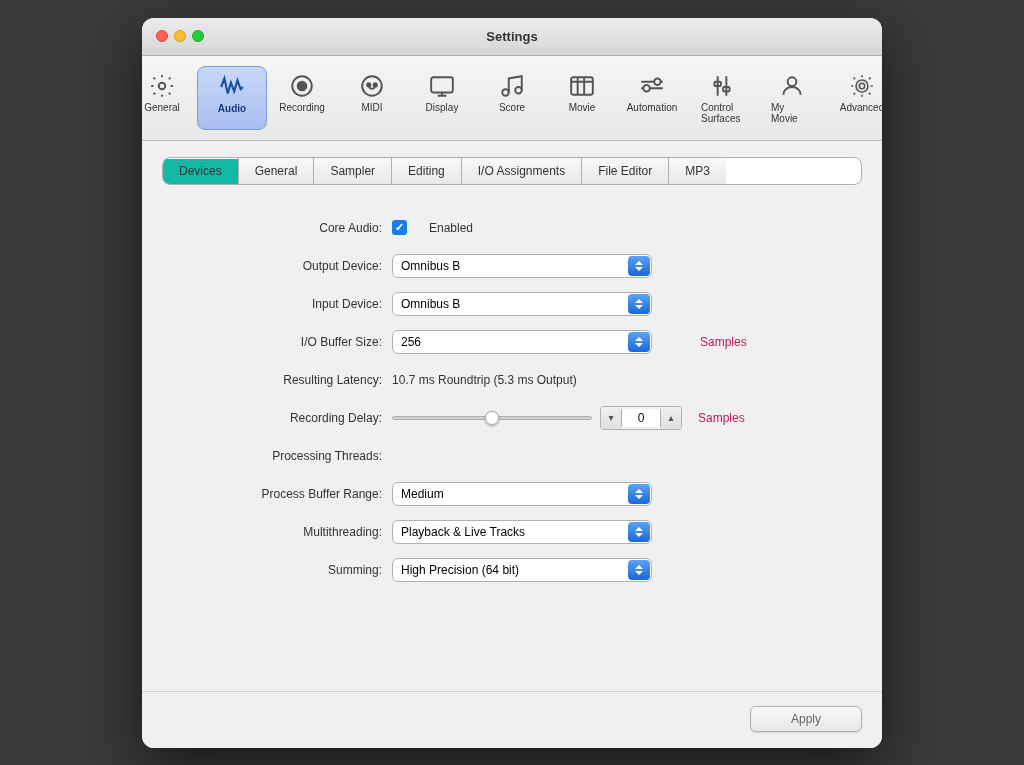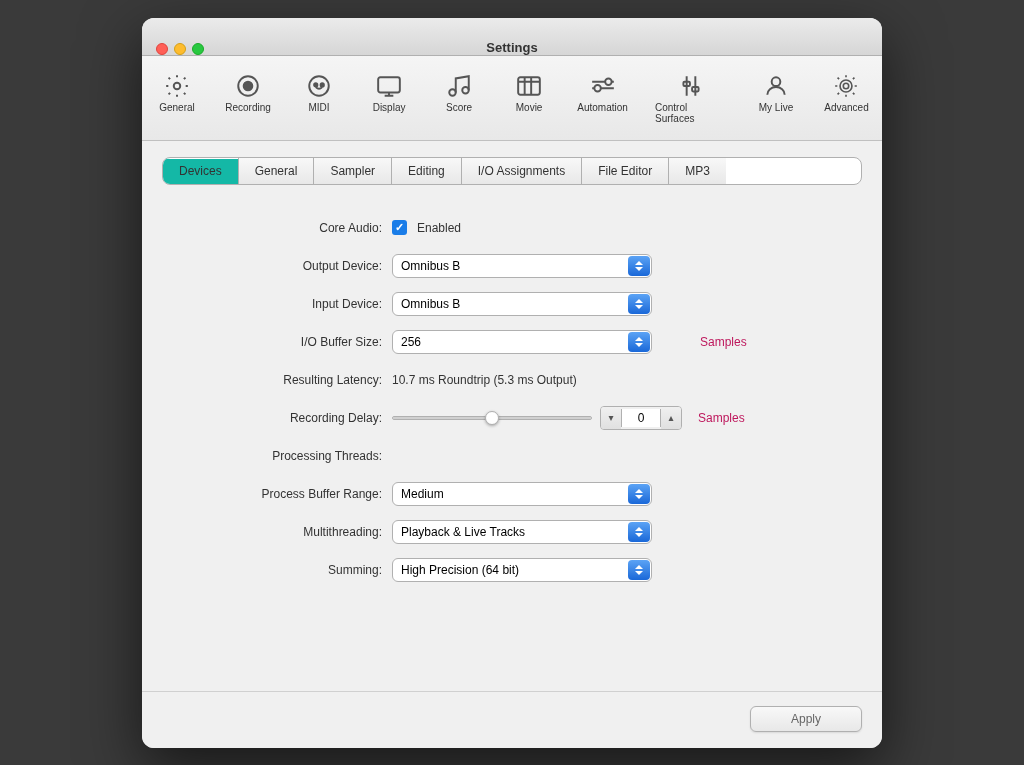--- a/index.html
+++ b/index.html
@@ -16,21 +16,21 @@
       width: 740px;
       background: #f0f0f0;
       border-radius: 12px;
       box-shadow: 0 20px 60px rgba(0,0,0,0.6);
       overflow: hidden;
     }
     .titlebar {
       background: linear-gradient(to bottom, #ebebeb, #d6d6d6);
       height: 38px;
       display: flex;
-      align-items: flex-end;
+      align-items: center;
       padding: 0 14px;
       border-bottom: 1px solid #b0b0b0;
       position: relative;
     }
     .titlebar-title {
       position: absolute;
       left: 50%;
       transform: translateX(-50%);
       font-size: 13px;
       font-weight: 600;
@@ -138,21 +138,21 @@
     }
     .form-suffix {
       font-size: 12px;
       color: #be185d;
       margin-left: 8px;
     }
 
     .checkbox-wrapper {
       display: flex;
       align-items: center;
-      gap: 10px;
+      gap: 22px;
     }
     .checkbox {
       width: 15px;
       height: 15px;
       background: #1a7de8;
       border-radius: 3px;
       display: flex;
       align-items: center;
       justify-content: center;
       flex-shrink: 0;
@@ -313,20 +313,28 @@
     <div class="toolbar-item">
       <span class="toolbar-icon">
         <svg class="icon-svg" viewBox="0 0 24 24" fill="none" stroke="#555" stroke-width="1.8">
           <circle cx="12" cy="12" r="3"></circle>
           <path d="M12 2v2M12 20v2M4.22 4.22l1.42 1.42M18.36 18.36l1.42 1.42M2 12h2M20 12h2M4.22 19.78l1.42-1.42M18.36 5.64l1.42-1.42"></path>
         </svg>
       </span>
       <span class="toolbar-label">General</span>
     </div>
 
+    <div class="toolbar-item active">
+      <span class="toolbar-icon">
+        <svg class="icon-svg" viewBox="0 0 24 24" fill="none" stroke="#1a50a0" stroke-width="2">
+          <polyline points="2,12 5,4 8,18 11,8 14,16 17,6 20,14 22,12"></polyline>
+        </svg>
+      </span>
+      <span class="toolbar-label">Audio</span>
+    </div>
 
     <div class="toolbar-item">
       <span class="toolbar-icon">
         <svg class="icon-svg" viewBox="0 0 24 24" fill="none" stroke="#555" stroke-width="1.8">
           <circle cx="12" cy="12" r="9"></circle>
           <circle cx="12" cy="12" r="4" fill="#555"></circle>
         </svg>
       </span>
       <span class="toolbar-label">Recording</span>
     </div>
@@ -405,21 +413,21 @@
       <span class="toolbar-label">Control Surfaces</span>
     </div>
 
     <div class="toolbar-item">
       <span class="toolbar-icon">
         <svg class="icon-svg" viewBox="0 0 24 24" fill="none" stroke="#555" stroke-width="1.8">
           <circle cx="12" cy="8" r="4"></circle>
           <path d="M4 20c0-4 3.6-7 8-7s8 3 8 7"></path>
         </svg>
       </span>
-      <span class="toolbar-label">My Live</span>
+      <span class="toolbar-label">My Movie</span>
     </div>
 
     <div class="toolbar-item">
       <span class="toolbar-icon">
         <svg class="icon-svg" viewBox="0 0 24 24" fill="none" stroke="#555" stroke-width="1.5">
           <circle cx="12" cy="12" r="2.5"></circle>
           <path d="M12 2v2M12 20v2M4.22 4.22l1.42 1.42M18.36 18.36l1.42 1.42M2 12h2M20 12h2M4.22 19.78l1.42-1.42M18.36 5.64l1.42-1.42"></path>
           <circle cx="12" cy="12" r="5.5"></circle>
         </svg>
       </span>

